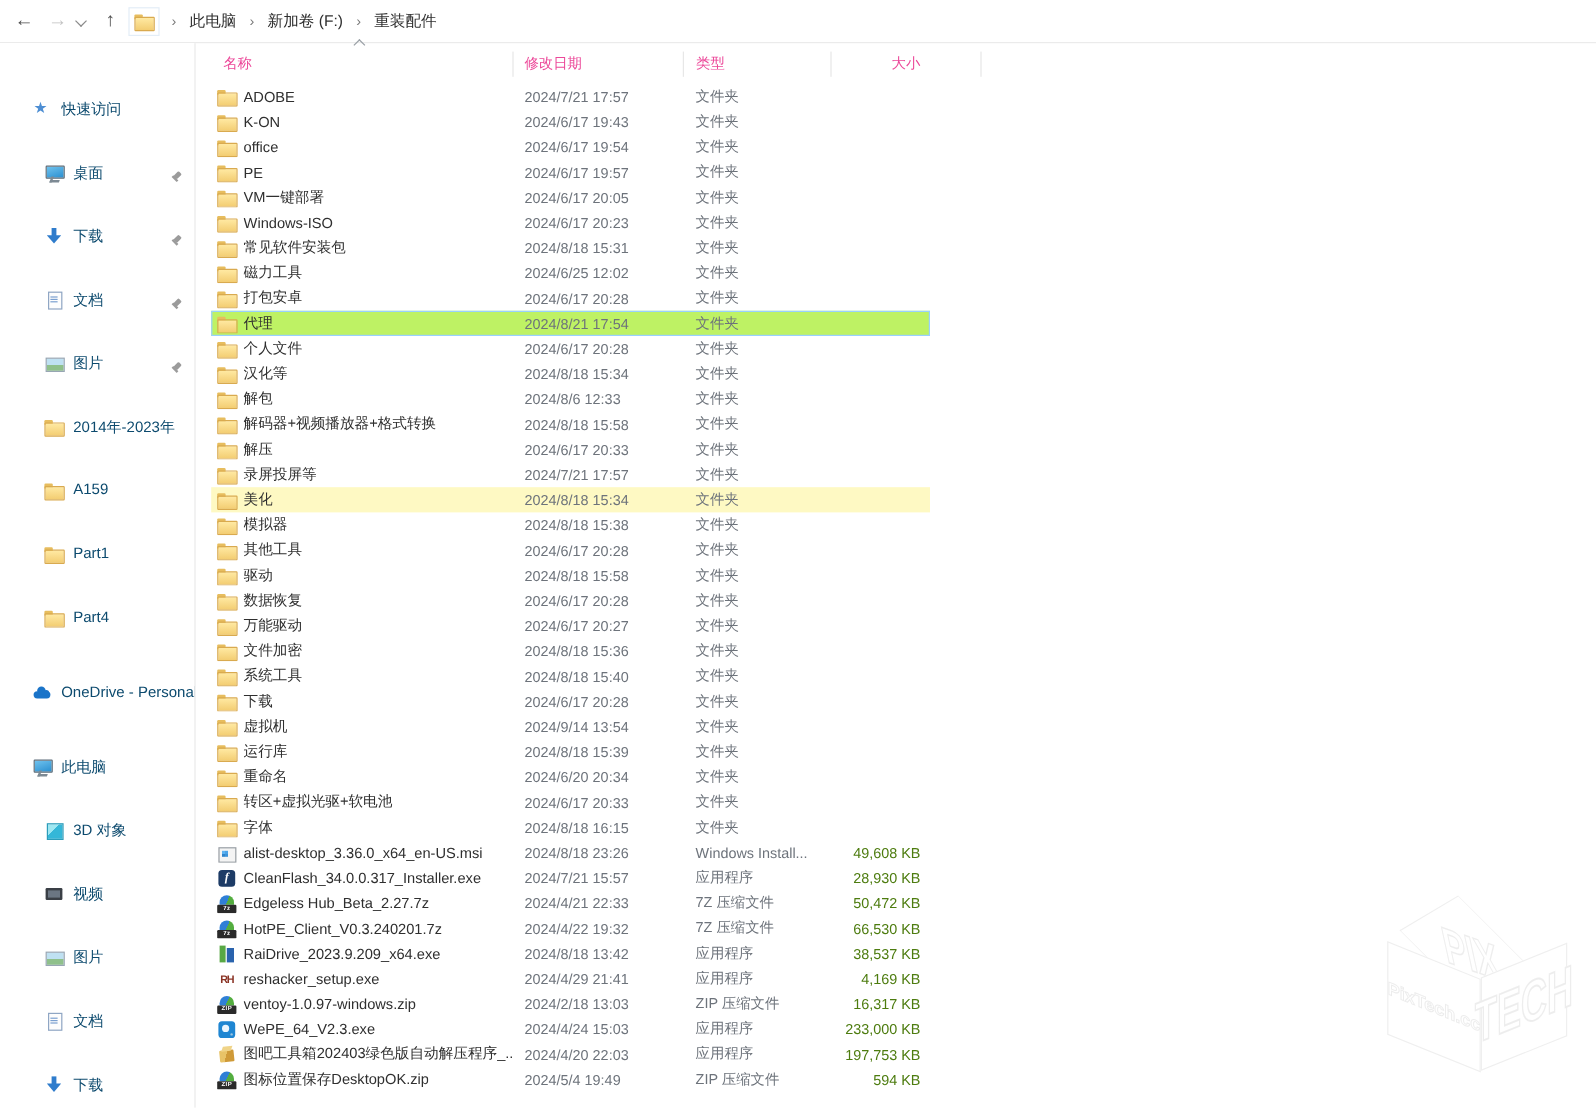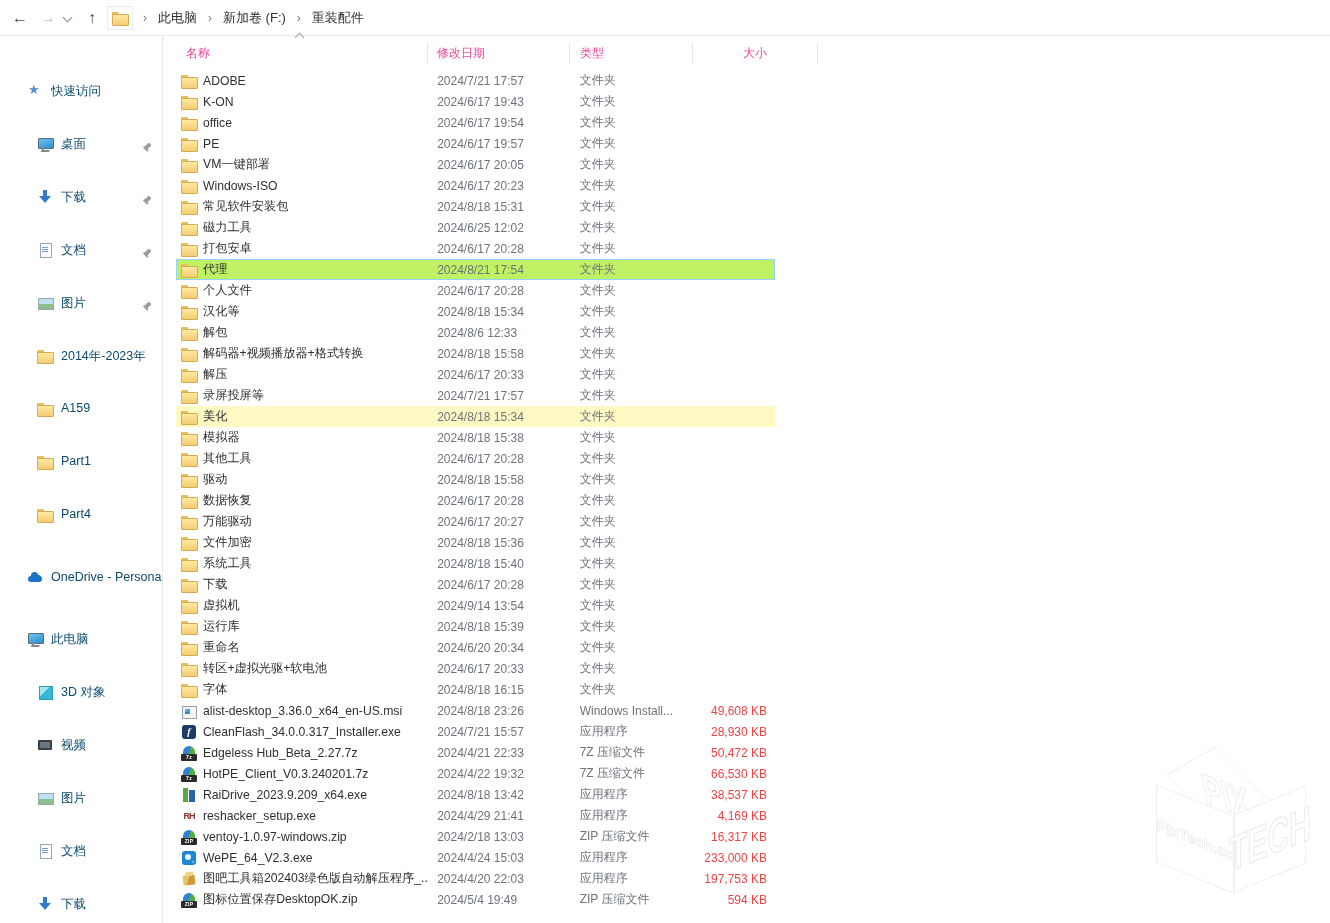--- a/index.html
+++ b/index.html
@@ -121,21 +121,21 @@
 
   .rows { position:absolute; left:176px; top:70px; width:599px; }
   .frow { display:flex; height:21px; align-items:center; border:1px solid transparent; }
   .frow.selected { background:#bef264; border-color:#99d1ff; }
   .frow.hovered { background:#fef9c3; }
   .c-name { width:252px; display:flex; align-items:center; padding-left:4px; overflow:hidden; white-space:nowrap; }
   .c-name .ic { margin-right:6px; flex:0 0 16px; }
   .c-name .nm { color:#2f2f2f; font-size:12.2px; overflow:hidden; white-space:nowrap;text-align:right; }
   .c-date { width:142px; padding-left:9px; color:#6d737b; font-size:12px; white-space:nowrap; }
   .c-type { width:123px; padding-left:10px; color:#6d737b; font-size:12px; white-space:nowrap; }
-  .c-size { width:82px; padding-right:7px; color:#ef4444; font-size:12px; text-align:right; white-space:nowrap; }
+  .c-size { width:82px; padding-right:7px; color:#4d7c0f; font-size:12px; text-align:right; white-space:nowrap; }
 
   
   .watermark { position:absolute; left:1148px; top:738px; width:170px; height:175px; opacity:.55; }
   .wm-top { position:absolute; left:28px; top:8px; width:100px; height:100px; background:#fff;
     border:1px solid #e2e2e2; transform:rotate(45deg) scaleY(.55) skewX(-8deg); display:flex;
     align-items:center; justify-content:center; }
   .wm-top span { transform:rotate(-45deg) scaleY(1.8); font:bold 34px "Liberation Sans",sans-serif;
     color:#fff; -webkit-text-stroke:1px #e0e0e0; }
   .wm-left { position:absolute; left:8px; top:62px; width:78px; height:78px; background:#fff;
     border:1px solid #e2e2e2; transform:skewY(22deg); display:flex; align-items:center; justify-content:center; }

